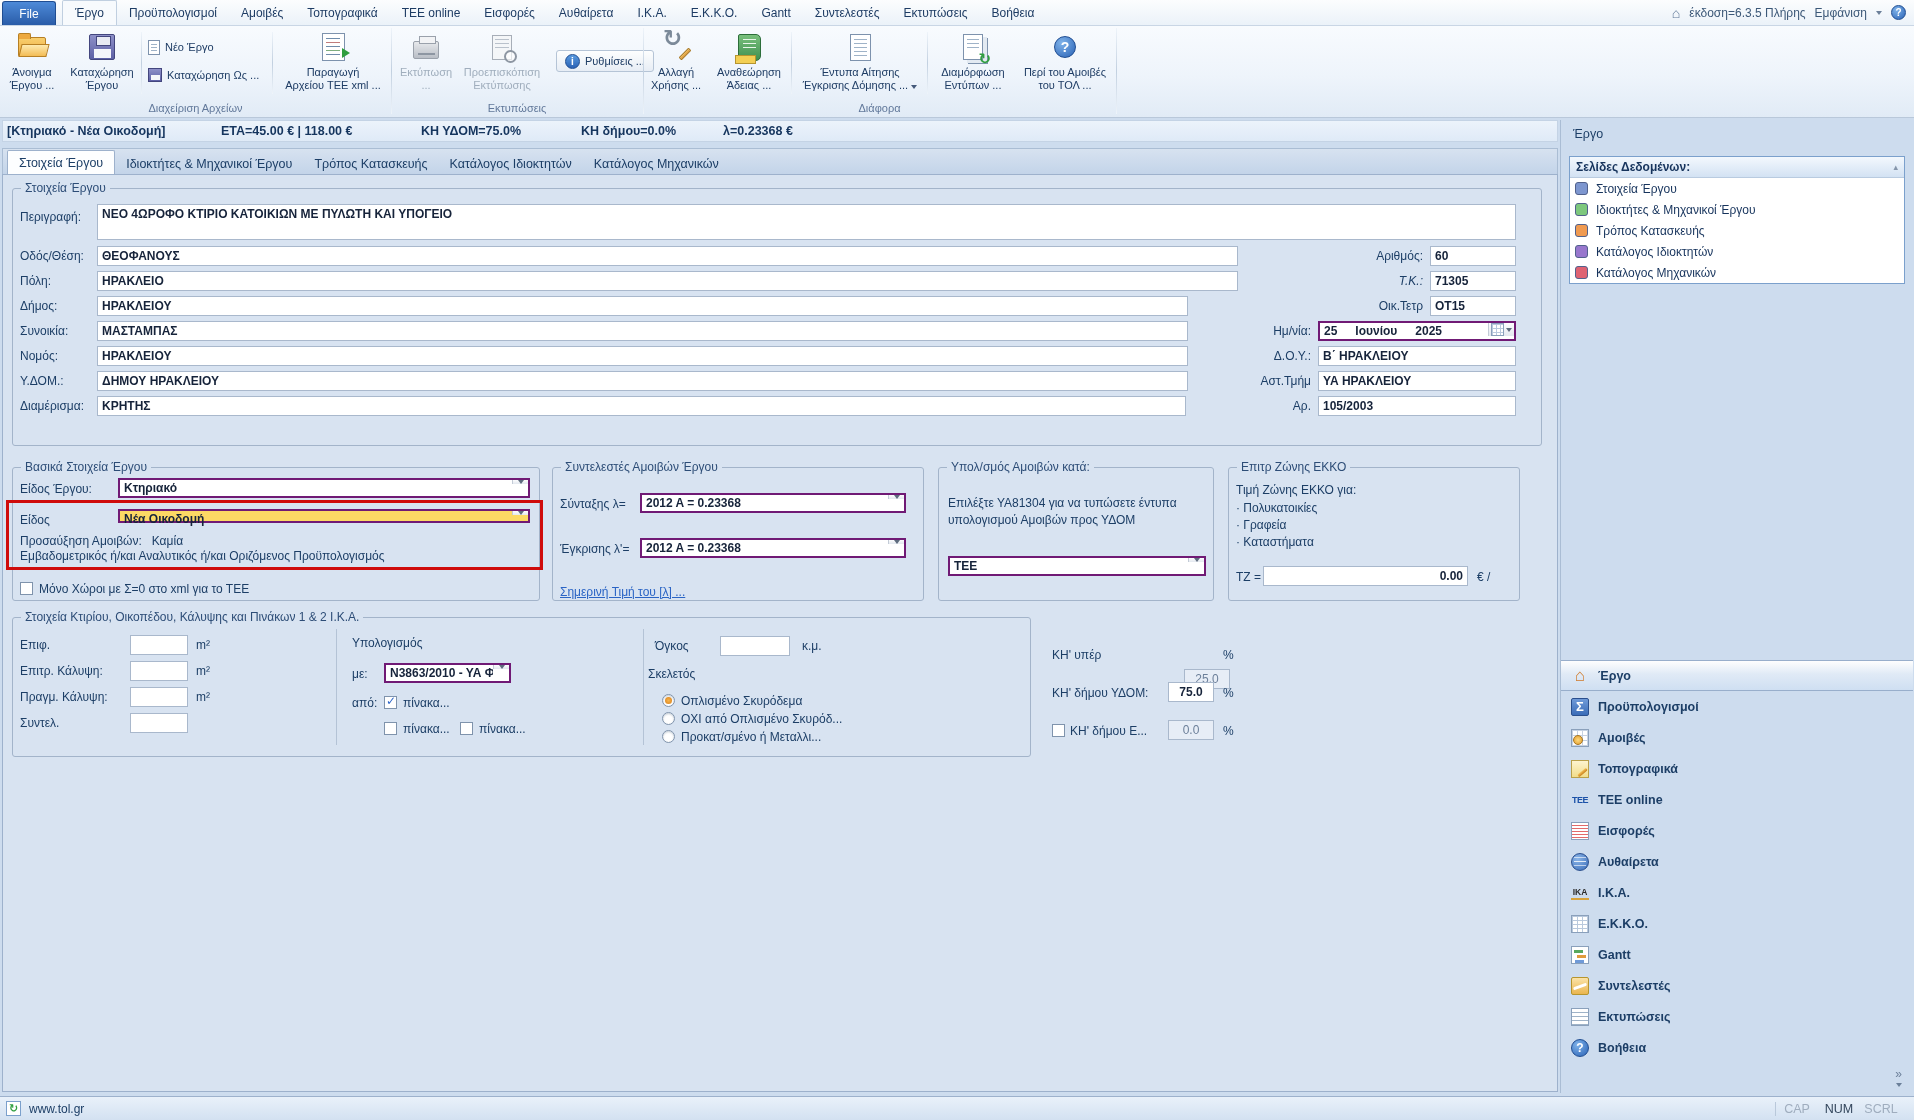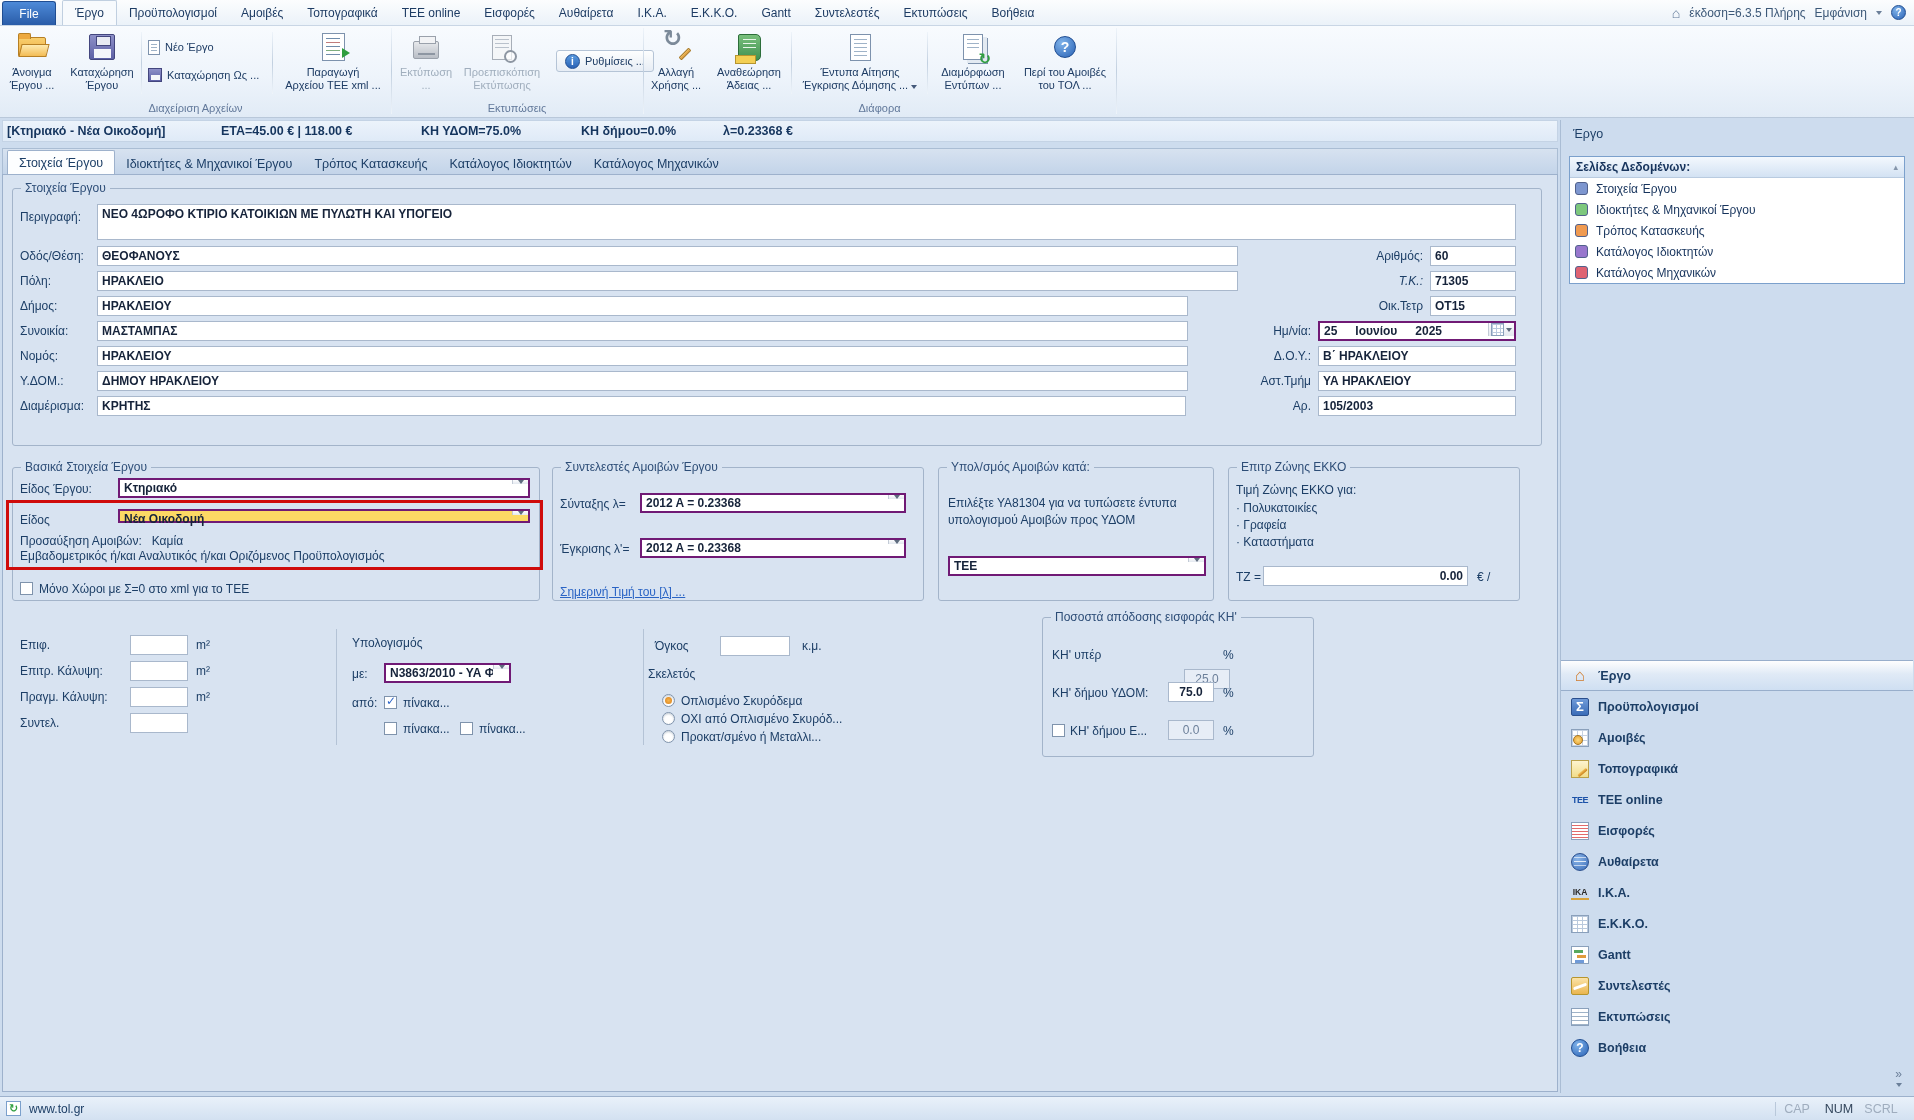--- a/index.html
+++ b/index.html
@@ -408,20 +408,23 @@
     <span class="lbl" style="left:1233px;top:308px;">Τιμή Ζώνης ΕΚΚΟ για:</span>
     <span class="lbl" style="left:1233px;top:326px;">· Πολυκατοικίες</span>
     <span class="lbl" style="left:1233px;top:343px;">· Γραφεία</span>
     <span class="lbl" style="left:1233px;top:360px;">· Καταστήματα</span>
     <span class="lbl" style="left:1233px;top:395px;">ΤΖ =</span>
     <div class="inp num" style="left:1260px;top:391px;width:205px;height:20px;">
         <span>0.00</span>
       </div>
     <span class="lbl" style="left:1474px;top:395px;">€ /</span>
 
+    <div class="grp" style="left:9px;top:442px;width:1019px;height:140px;">
+      <span class="gtitle">Στοιχεία Κτιρίου, Οικοπέδου, Κάλυψης και Πινάκων 1 &amp; 2 Ι.Κ.Α.</span>
+    </div>
     <span class="lbl" style="left:17px;top:463px;">Επιφ.</span>
     <div class="inp" style="left:127px;top:460px;width:58px;height:20px;"></div>
     <span class="lbl" style="left:193px;top:463px;">m²</span>
     <span class="lbl" style="left:17px;top:489px;">Επιτρ. Κάλυψη:</span>
     <div class="inp" style="left:127px;top:486px;width:58px;height:20px;"></div>
     <span class="lbl" style="left:193px;top:489px;">m²</span>
     <span class="lbl" style="left:17px;top:515px;">Πραγμ. Κάλυψη:</span>
     <div class="inp" style="left:127px;top:512px;width:58px;height:20px;"></div>
     <span class="lbl" style="left:193px;top:515px;">m²</span>
     <span class="lbl" style="left:17px;top:541px;">Συντελ.</span>
@@ -447,23 +450,20 @@
     <div class="inp" style="left:717px;top:461px;width:70px;height:20px;"></div>
     <span class="lbl" style="left:799px;top:464px;">κ.μ.</span>
     <span class="lbl" style="left:645px;top:492px;">Σκελετός</span>
     <span class="radio sel" style="left:659px;top:519px;"></span>
     <span class="lbl" style="left:678px;top:519px;">Οπλισμένο Σκυρόδεμα</span>
     <span class="radio" style="left:659px;top:537px;"></span>
     <span class="lbl" style="left:678px;top:537px;">ΟΧΙ από Οπλισμένο Σκυρόδ...</span>
     <span class="radio" style="left:659px;top:555px;"></span>
     <span class="lbl" style="left:678px;top:555px;">Προκατ/σμένο ή Μεταλλι...</span>
 
-    <div class="grp" style="left:1039px;top:442px;width:272px;height:140px;">
-      <span class="gtitle">Ποσοστά απόδοσης εισφοράς ΚΗ'</span>
-    </div>
     <span class="lbl" style="left:1049px;top:473px;">ΚΗ' υπέρ</span>
     <div class="inp ro" style="left:1165px;top:494px;width:46px;height:20px;margin-left:16px;">
         <span>25.0</span>
       </div>
     <span class="lbl" style="left:1220px;top:473px;">%</span>
     <span class="lbl" style="left:1049px;top:511px;">ΚΗ' δήμου ΥΔΟΜ:</span>
     <div class="inp ctr" style="left:1165px;top:507px;width:46px;height:20px;">
         <span>75.0</span>
       </div>
     <span class="lbl" style="left:1220px;top:511px;">%</span>

